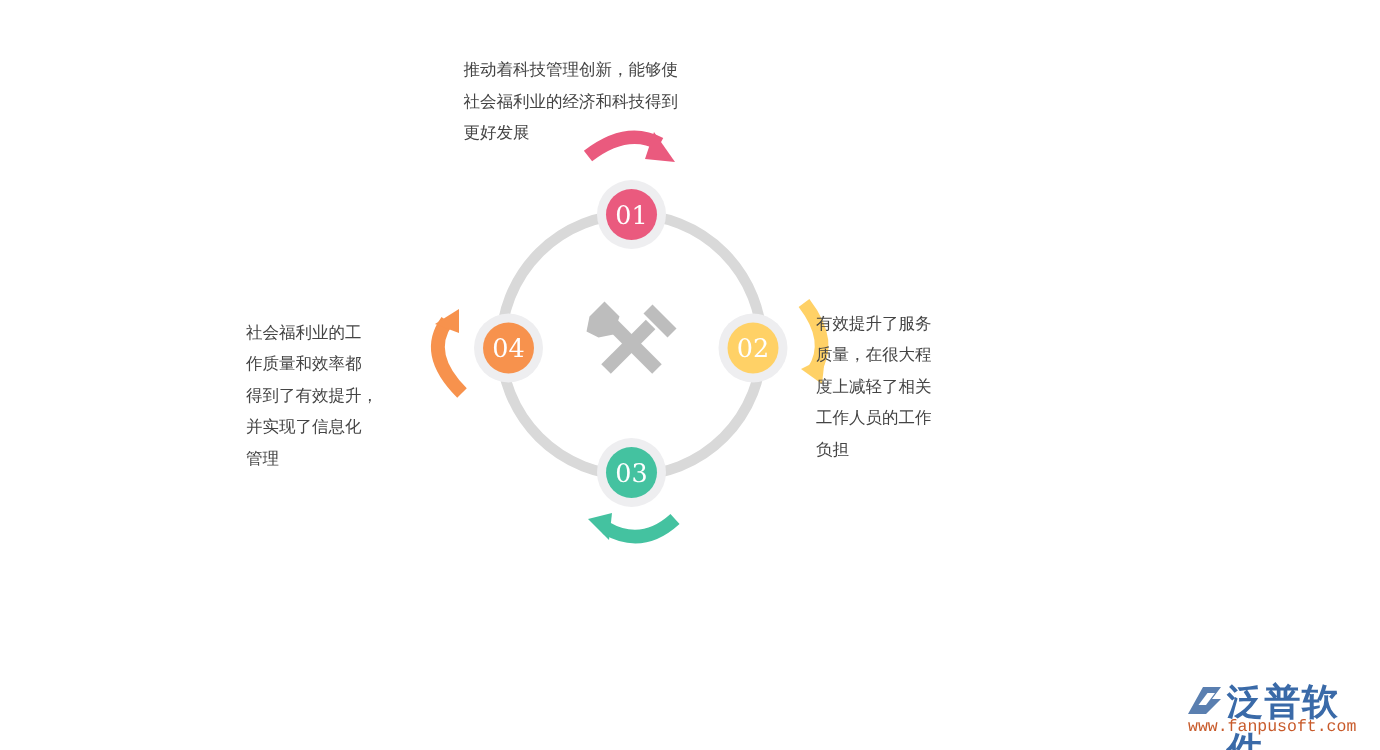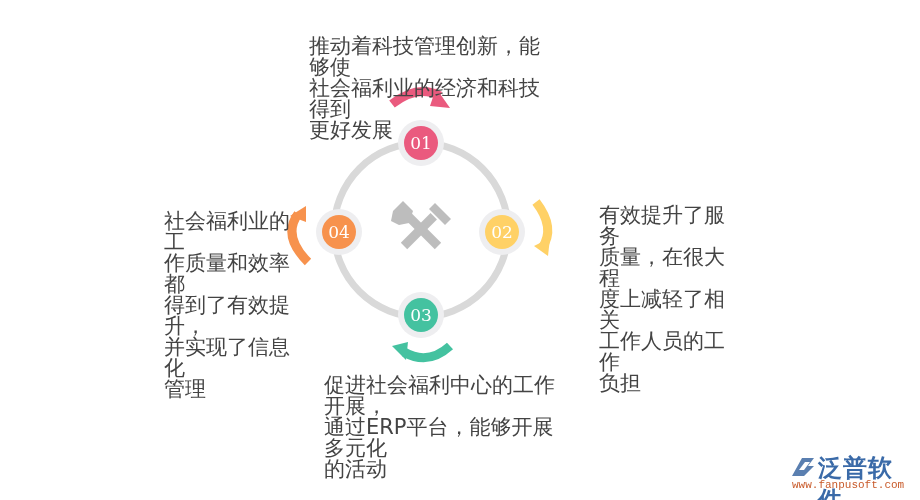--- a/index.html
+++ b/index.html
@@ -1,21 +1,21 @@
 <!DOCTYPE html>
 <html><head>
 <meta charset="utf-8">
 <style>
   html, body { margin: 0; padding: 0; }
   body { width: 920px; height: 500px; background: #ffffff; position: relative; overflow: hidden;
          font-family: "DejaVu Sans", "Liberation Sans", sans-serif; }
   .canvas { position: absolute; left: 0; top: 0; width: 920px; height: 500px; }
-  .text-block { position: absolute; color: #444444; font-size: 21px; line-height: 21px; white-space: pre-line; }
+  .text-block { position: absolute; color: #444444; font-size: 11px; line-height: 21px; white-space: pre-line; }
   #t1 { left: 309px; top: 36px; width: 240px; }
-  #t2 { left: 599px; top: 205px; width: 130px; }
+  #t2 { left: 544px; top: 205px; width: 130px; }
   #t3 { left: 324px; top: 375px; width: 240px; }
   #t4 { left: 164px; top: 211px; width: 130px; }
   .node-label { font-family: "DejaVu Serif", "Liberation Serif", serif; font-size: 17px; fill: #ffffff; }
   .logo { position: absolute; left: 790px; top: 452px; width: 125px; height: 45px; }
   .logo-cn { position: absolute; left: 28px; top: 0px; font-size: 24px; color: #3a6aa8; letter-spacing: 1px; font-weight: bold; }
   .logo-url { position: absolute; left: 2px; top: 27px; font-family: Liberation Mono, monospace; font-size: 11px; color: #c85a2a; }
   .logo-mark { position: absolute; left: 0px; top: 4px; }
 </style>
 </head>
 <body>
@@ -76,23 +76,20 @@
   </svg>
 
   <div id="t1" class="text-block">推动着科技管理创新，能够使
 社会福利业的经济和科技得到
 更好发展</div>
   <div id="t2" class="text-block">有效提升了服务
 质量，在很大程
 度上减轻了相关
 工作人员的工作
 负担</div>
-  <div id="t3" class="text-block">促进社会福利中心的工作开展，
-通过ERP平台，能够开展多元化
-的活动</div>
   <div id="t4" class="text-block">社会福利业的工
 作质量和效率都
 得到了有效提升，
 并实现了信息化
 管理</div>
 
   <div class="logo">
     <svg class="logo-mark" width="26" height="22" viewBox="0 0 26 22">
       <path d="M2,20 L12,2 L24,2 L18,10 L24,10 L14,20 Z" fill="#5a7fb0"></path>
       <path d="M9,14 L15,6 L20,6 L14,14 Z" fill="#ffffff"></path>

